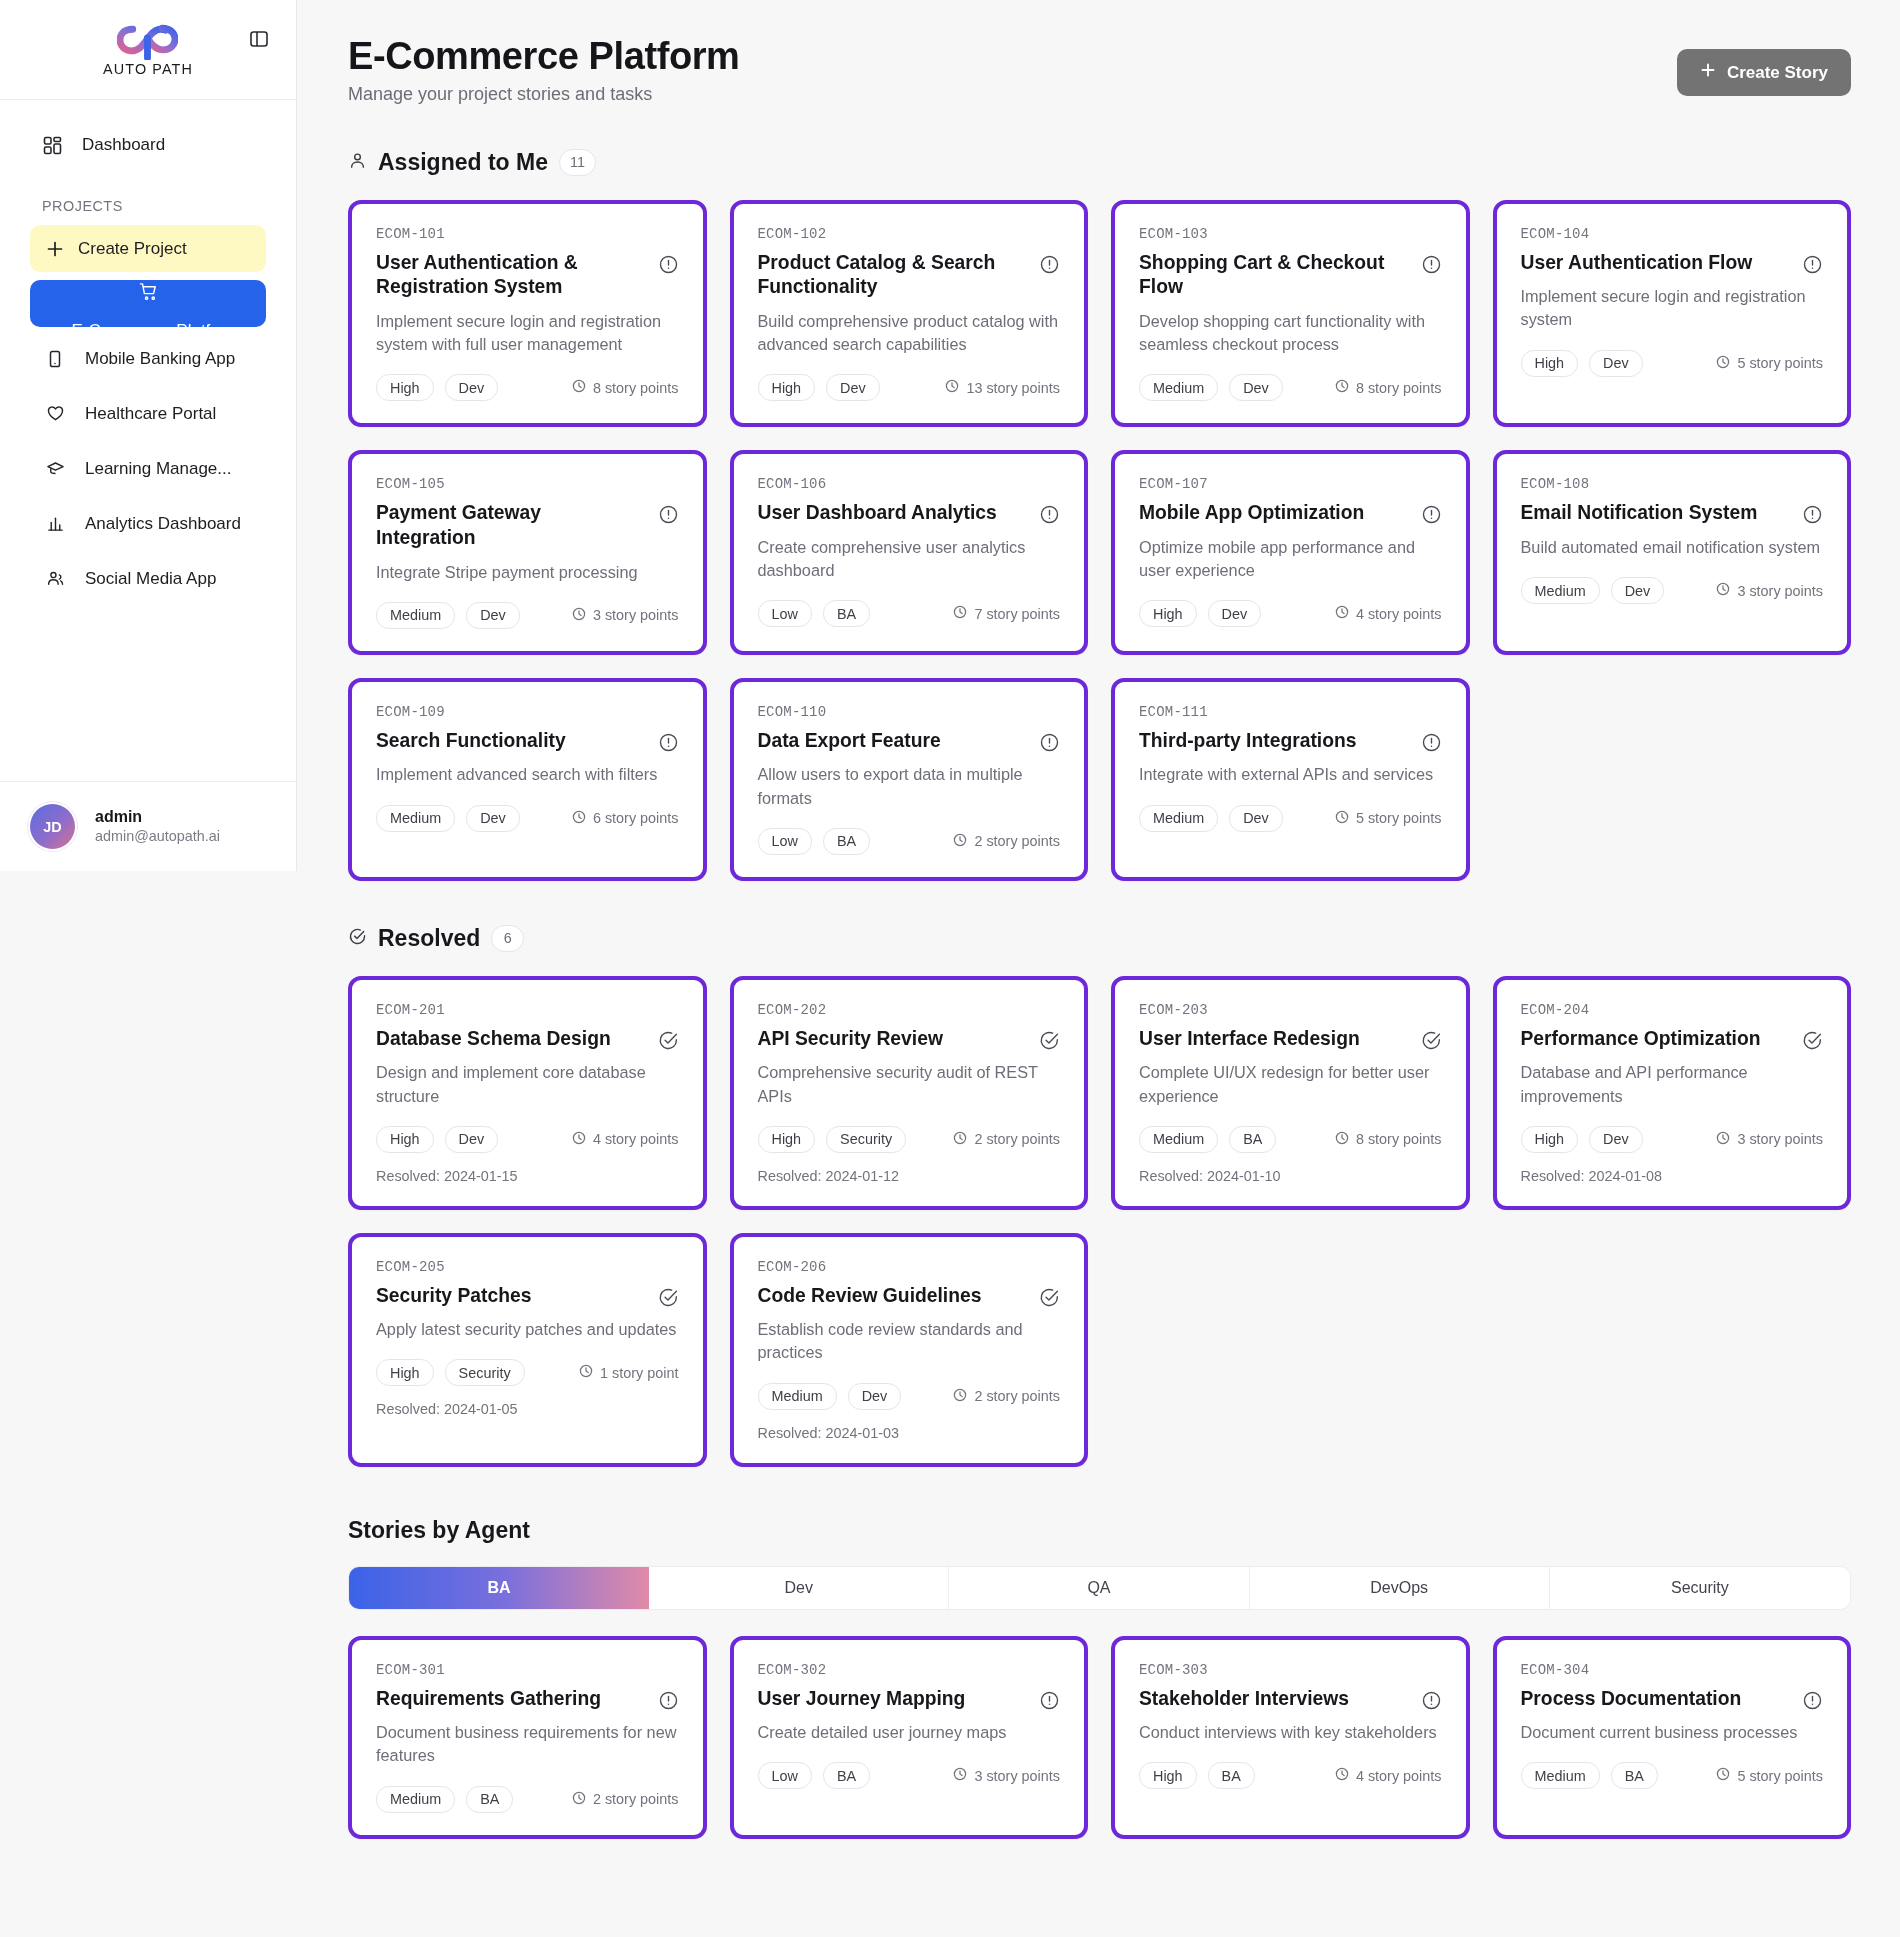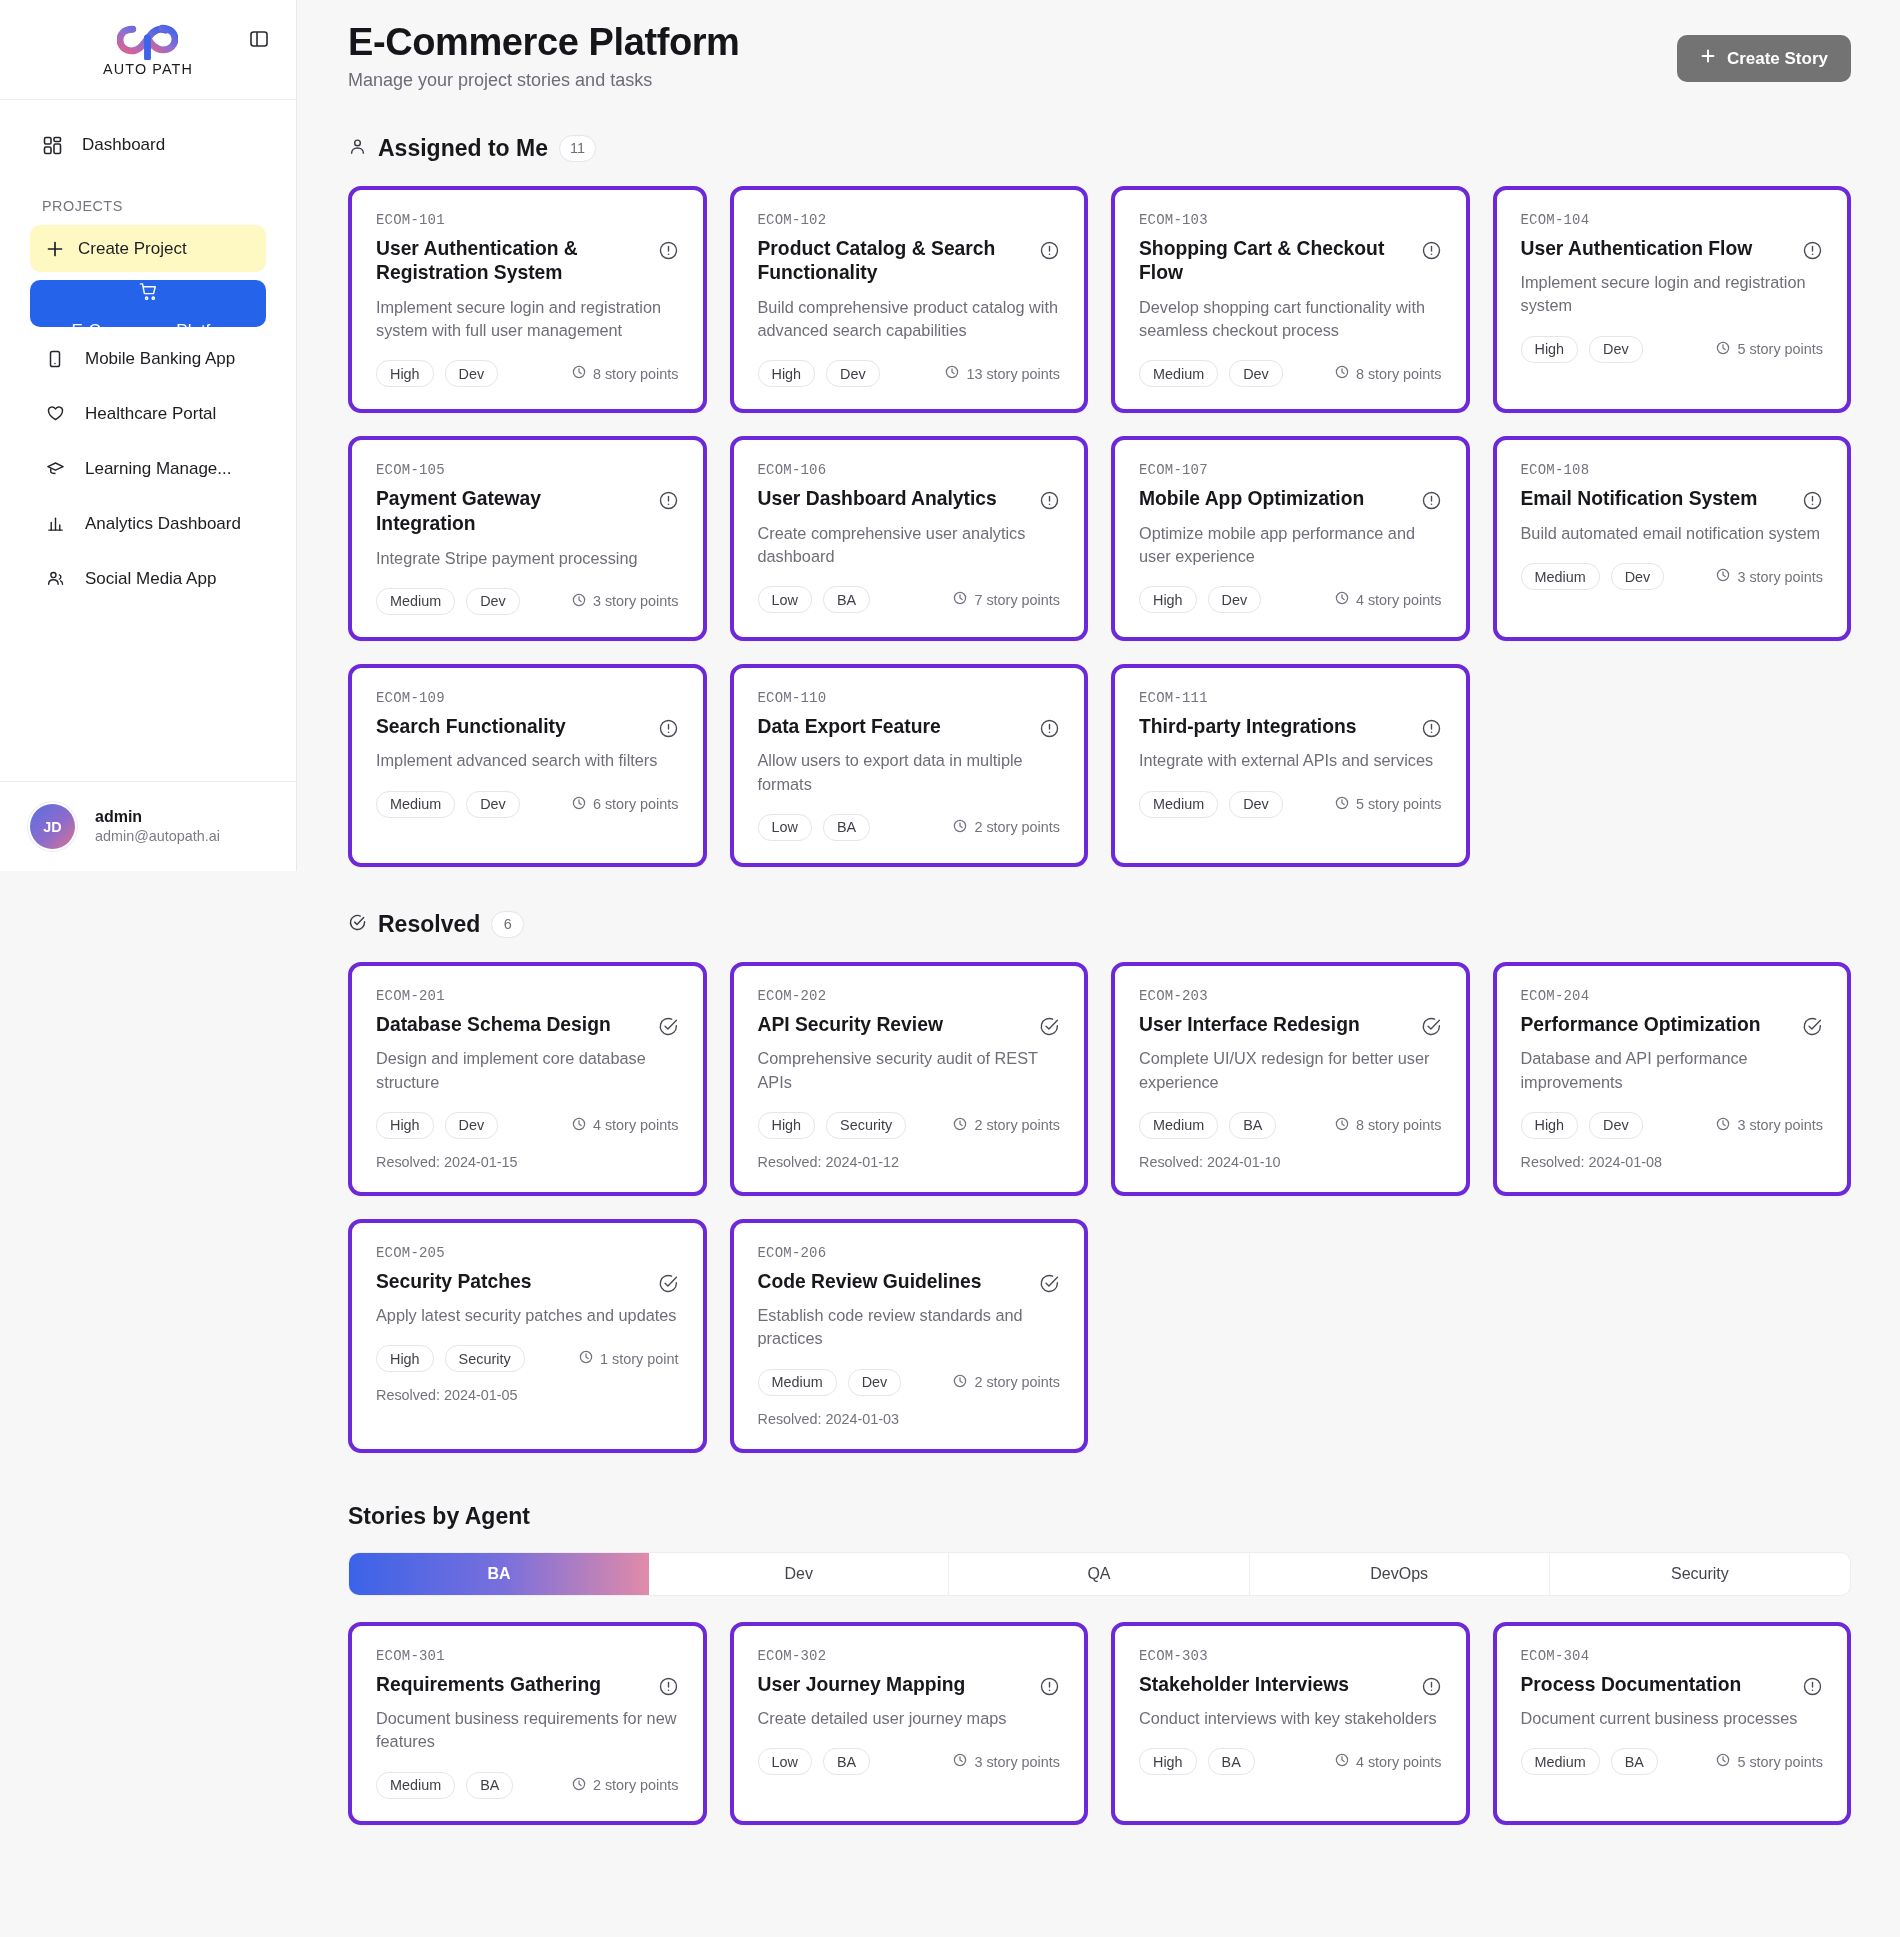--- a/index.html
+++ b/index.html
@@ -101,21 +101,21 @@
     box-shadow: 0 0 0 2px #fff, 0 0 0 3px #eceaf6;
     flex: 0 0 45px;
   }
   .u-name { font-size: 16px; font-weight: 700; color: #17171c; line-height: 1.25; }
   .u-mail { font-size: 14.4px; color: #7b7b86; line-height: 1.3; }
 
   
   .main { flex: 1 1 auto; min-width: 0; padding: 0 0 59px 0; }
   .topbar {
     display: flex; align-items: flex-start; justify-content: space-between;
-    padding: 21px 50px 0 51px;
+    padding: 35px 50px 0 51px;
   }
   .page-title { font-size: 38px; font-weight: 700; color: #15151a; letter-spacing: -0.4px; line-height: 1.12; }
   .page-sub { font-size: 18px; color: #6d6d78; margin-top: 6px; }
   .create-story {
     display: flex; align-items: center; gap: 11px;
     background: #737373; color: #fff;
     border: none; border-radius: 10px;
     height: 47px; padding: 0 23px;
     font-size: 17px; font-weight: 700;
     font-family: inherit; cursor: pointer;

